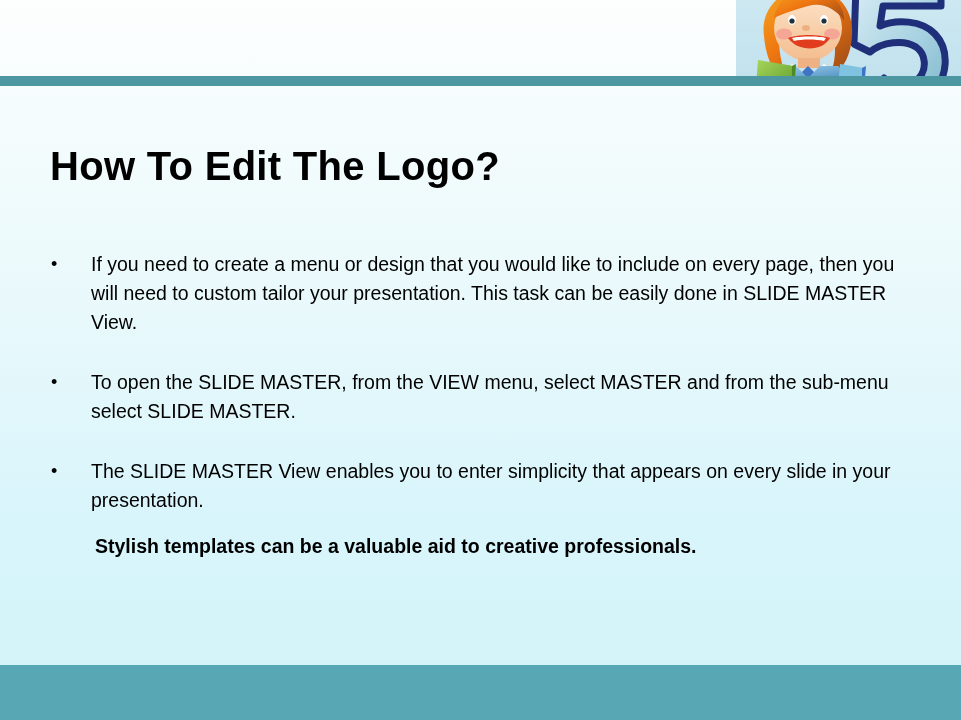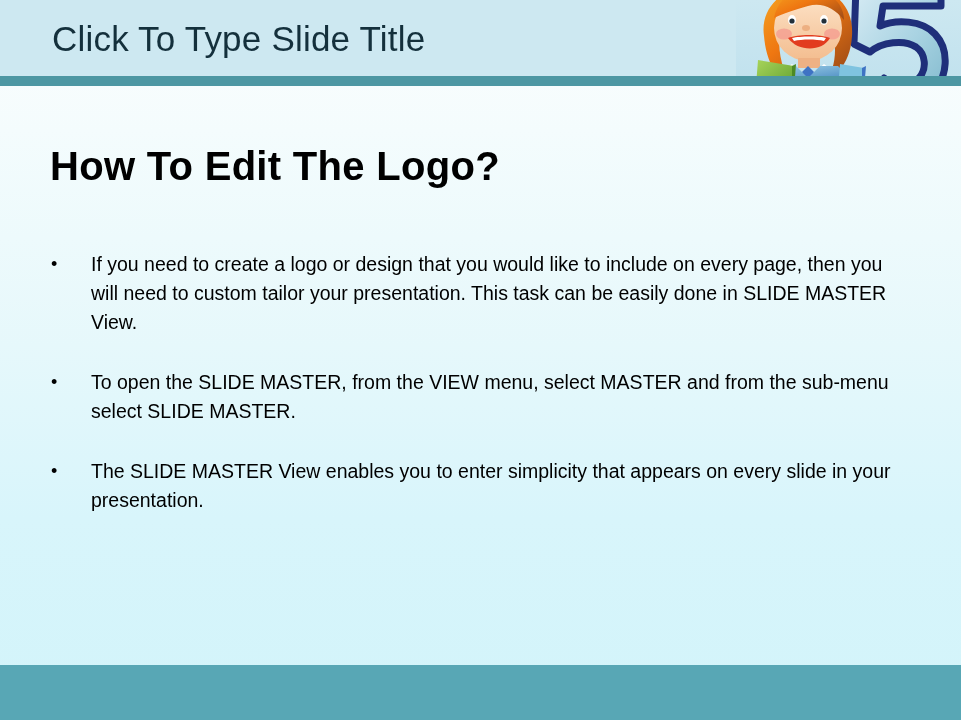--- a/index.html
+++ b/index.html
@@ -120,23 +120,20 @@
     height: 55px;
     background: #58a7b5;
     overflow: hidden;
   }
 </style>
 </head>
 <body>
 
 <div id="slide">
 
-  <div id="header-band">
-    <div id="slide-title">Click To Type Slide Title</div>
-  </div>
 
   <div id="header-art">
     <svg width="225" height="76" viewBox="0 0 225 76" xmlns="http://www.w3.org/2000/svg">
       <defs>
         <linearGradient id="bgGrad" x1="0" y1="0" x2="0" y2="1">
           <stop offset="0%" stop-color="#cde8f1"></stop>
           <stop offset="100%" stop-color="#c2e2ee"></stop>
         </linearGradient>
         <linearGradient id="fiveGrad" x1="0" y1="0" x2="1" y2="1">
           <stop offset="0%" stop-color="#d8ecf5"></stop>
@@ -216,36 +213,37 @@
   <div id="header-divider"></div>
 
   <div id="content">
 
     <div id="heading">How To Edit The Logo?</div>
 
     <div id="bullet-list">
 
       <div class="bullet-row">
         <span class="bullet-marker">•</span>
-        <span class="bullet-text">If you need to create a logo or design that you would like to include on every page, then you will need to custom tailor your presentation. This task can be easily done in SLIDE MASTER View.</span>
+        <span class="bullet-text">If you need to create a menu or design that you would like to include on every page, then you will need to custom tailor your presentation. This task can be easily done in SLIDE MASTER View.</span>
       </div>
 
       <div class="bullet-row">
         <span class="bullet-marker">•</span>
         <span class="bullet-text">To open the SLIDE MASTER, from the VIEW menu, select MASTER and from the sub-menu select SLIDE MASTER.</span>
       </div>
 
       <div class="bullet-row">
         <span class="bullet-marker">•</span>
         <span class="bullet-text">The SLIDE MASTER View enables you to enter simplicity that appears on every slide in your presentation.</span>
       </div>
 
     </div>
 
     <div id="closing-note">
+      <span class="note-line">Stylish templates can be a valuable aid to creative professionals.</span>
     </div>
 
   </div>
 
   <div id="footer-bar">
     
     
   </div>
 
 </div>

